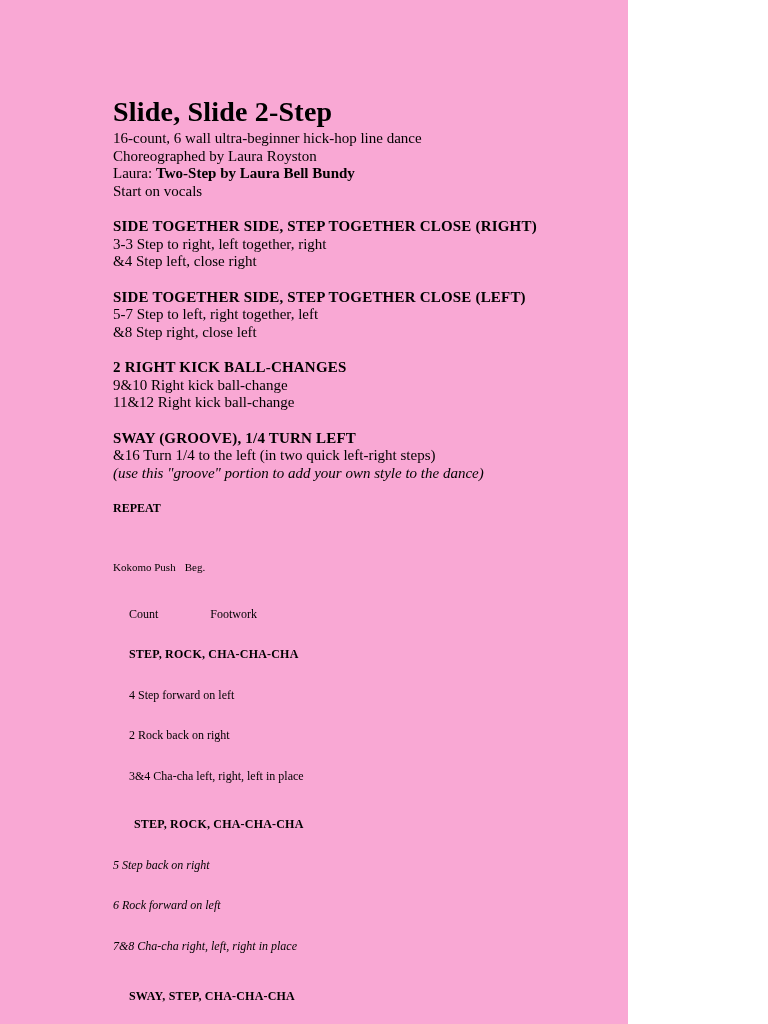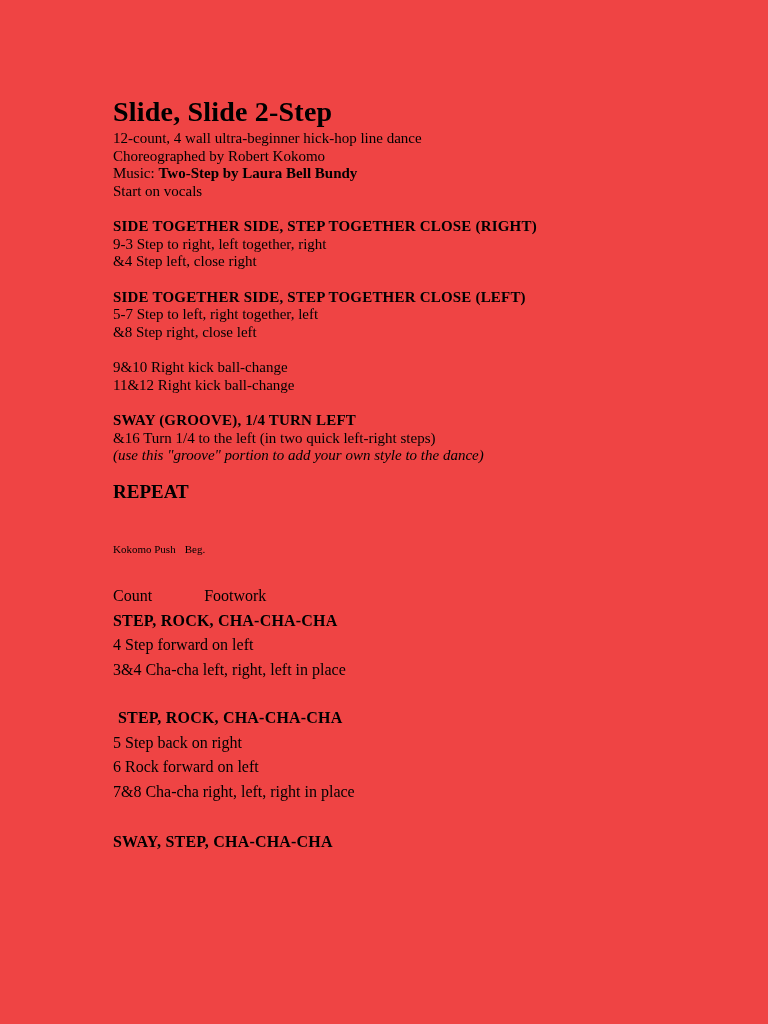--- a/index.html
+++ b/index.html
@@ -1,20 +1,20 @@
 <!DOCTYPE html>
 <html><head>
 <meta charset="utf-8">
 <style>
   html, body { margin: 0; padding: 0; background: #ffffff; }
   .page {
     position: relative;
-    width: 768px;
+    width: 628px;
     height: 1024px;
-    background: #ef4444;
+    background: #f9a8d4;
     color: #000000;
     font-family: "Liberation Serif", "DejaVu Serif", serif;
     overflow: hidden;
   }
   .content {
     position: absolute;
     top: 0; left: 0;
     box-sizing: border-box;
     width: 768px;
     padding: 97px 60px 0 113px;
@@ -27,88 +27,90 @@
     letter-spacing: 0.2px;
   }
   .hdr p, .sec p {
     margin: 0;
     font-size: 15px;
     line-height: 17.5px;
   }
   .sec { margin-top: 18px; }
   .h { font-weight: bold; letter-spacing: 0.2px; font-family: Liberation Serif, serif; }
   .it { font-style: italic; }
-  .repeat { margin-top: 18px; font-weight: bold; font-size: 19px; line-height: 17.5px; }
+  .repeat { margin-top: 18px; font-weight: bold; font-size: 12px; line-height: 17.5px; }
   .subdoc-title {
     margin: 42px 0 0 0;
     font-size: 11px;
     line-height: 15px;
   }
   .subdoc-title .lvl { margin-left: 9px; }
   .part2 { margin-top: 27px; }
   .part2 p {
-    margin: 0;
-    font-size: 16px;
+    margin: 16px;
+    font-size: 12px;
     line-height: 24.5px;
   }
   .cf .fw { margin-left: 52px; }
   .sec2-b { margin-top: 24px; padding-left: 5px; }
   .sec2-b .h { padding-left: 0; }
   .sec2-b p { padding-left: 0; }
-  .sec2-b .step { margin-left: -5px; }
+  .sec2-b .step { margin-left: -5px; font-style: italic; }
   .sec2-c { margin-top: 26px; }
 </style>
 </head>
 <body>
 
 <div class="page">
   <div class="content">
 
     <h1 class="title">Slide, Slide 2-Step</h1>
 
     <div class="hdr">
-      <p>12-count, 4 wall ultra-beginner hick-hop line dance</p>
-      <p>Choreographed by Robert Kokomo</p>
-      <p><span>Music: </span><b>Two-Step by Laura Bell Bundy</b></p>
+      <p>16-count, 6 wall ultra-beginner hick-hop line dance</p>
+      <p>Choreographed by Laura Royston</p>
+      <p><span>Laura: </span><b>Two-Step by Laura Bell Bundy</b></p>
       <p>Start on vocals</p>
     </div>
 
     <div class="sec">
       <p class="h">SIDE TOGETHER SIDE, STEP TOGETHER CLOSE (RIGHT)</p>
-      <p>9-3 Step to right, left together, right</p>
+      <p>3-3 Step to right, left together, right</p>
       <p>&amp;4 Step left, close right</p>
     </div>
 
     <div class="sec">
       <p class="h">SIDE TOGETHER SIDE, STEP TOGETHER CLOSE (LEFT)</p>
       <p>5-7 Step to left, right together, left</p>
       <p>&amp;8 Step right, close left</p>
     </div>
 
     <div class="sec">
+      <p class="h">2 RIGHT KICK BALL-CHANGES</p>
       <p>9&amp;10 Right kick ball-change</p>
       <p>11&amp;12 Right kick ball-change</p>
     </div>
 
     <div class="sec">
       <p class="h">SWAY (GROOVE), 1/4 TURN LEFT</p>
       <p>&amp;16 Turn 1/4 to the left (in two quick left-right steps)</p>
       <p class="it">(use this "groove" portion to add your own style to the dance)</p>
     </div>
 
     <p class="repeat">REPEAT</p>
 
     <p class="subdoc-title"><span>Kokomo Push</span><span class="lvl">Beg.</span></p>
 
     <div class="part2">
       <p class="cf"><span>Count</span><span class="fw">Footwork</span></p>
 
       <div>
         <p class="h">STEP, ROCK, CHA-CHA-CHA</p>
         <p>4 Step forward on left</p>
+        <p>2 Rock back on right</p>
         <p>3&amp;4 Cha-cha left, right, left in place</p>
       </div>
 
       <div class="sec2-b">
         <p class="h">STEP, ROCK, CHA-CHA-CHA</p>
         <p class="step">5 Step back on right</p>
         <p class="step">6 Rock forward on left</p>
         <p class="step">7&amp;8 Cha-cha right, left, right in place</p>
       </div>
 

